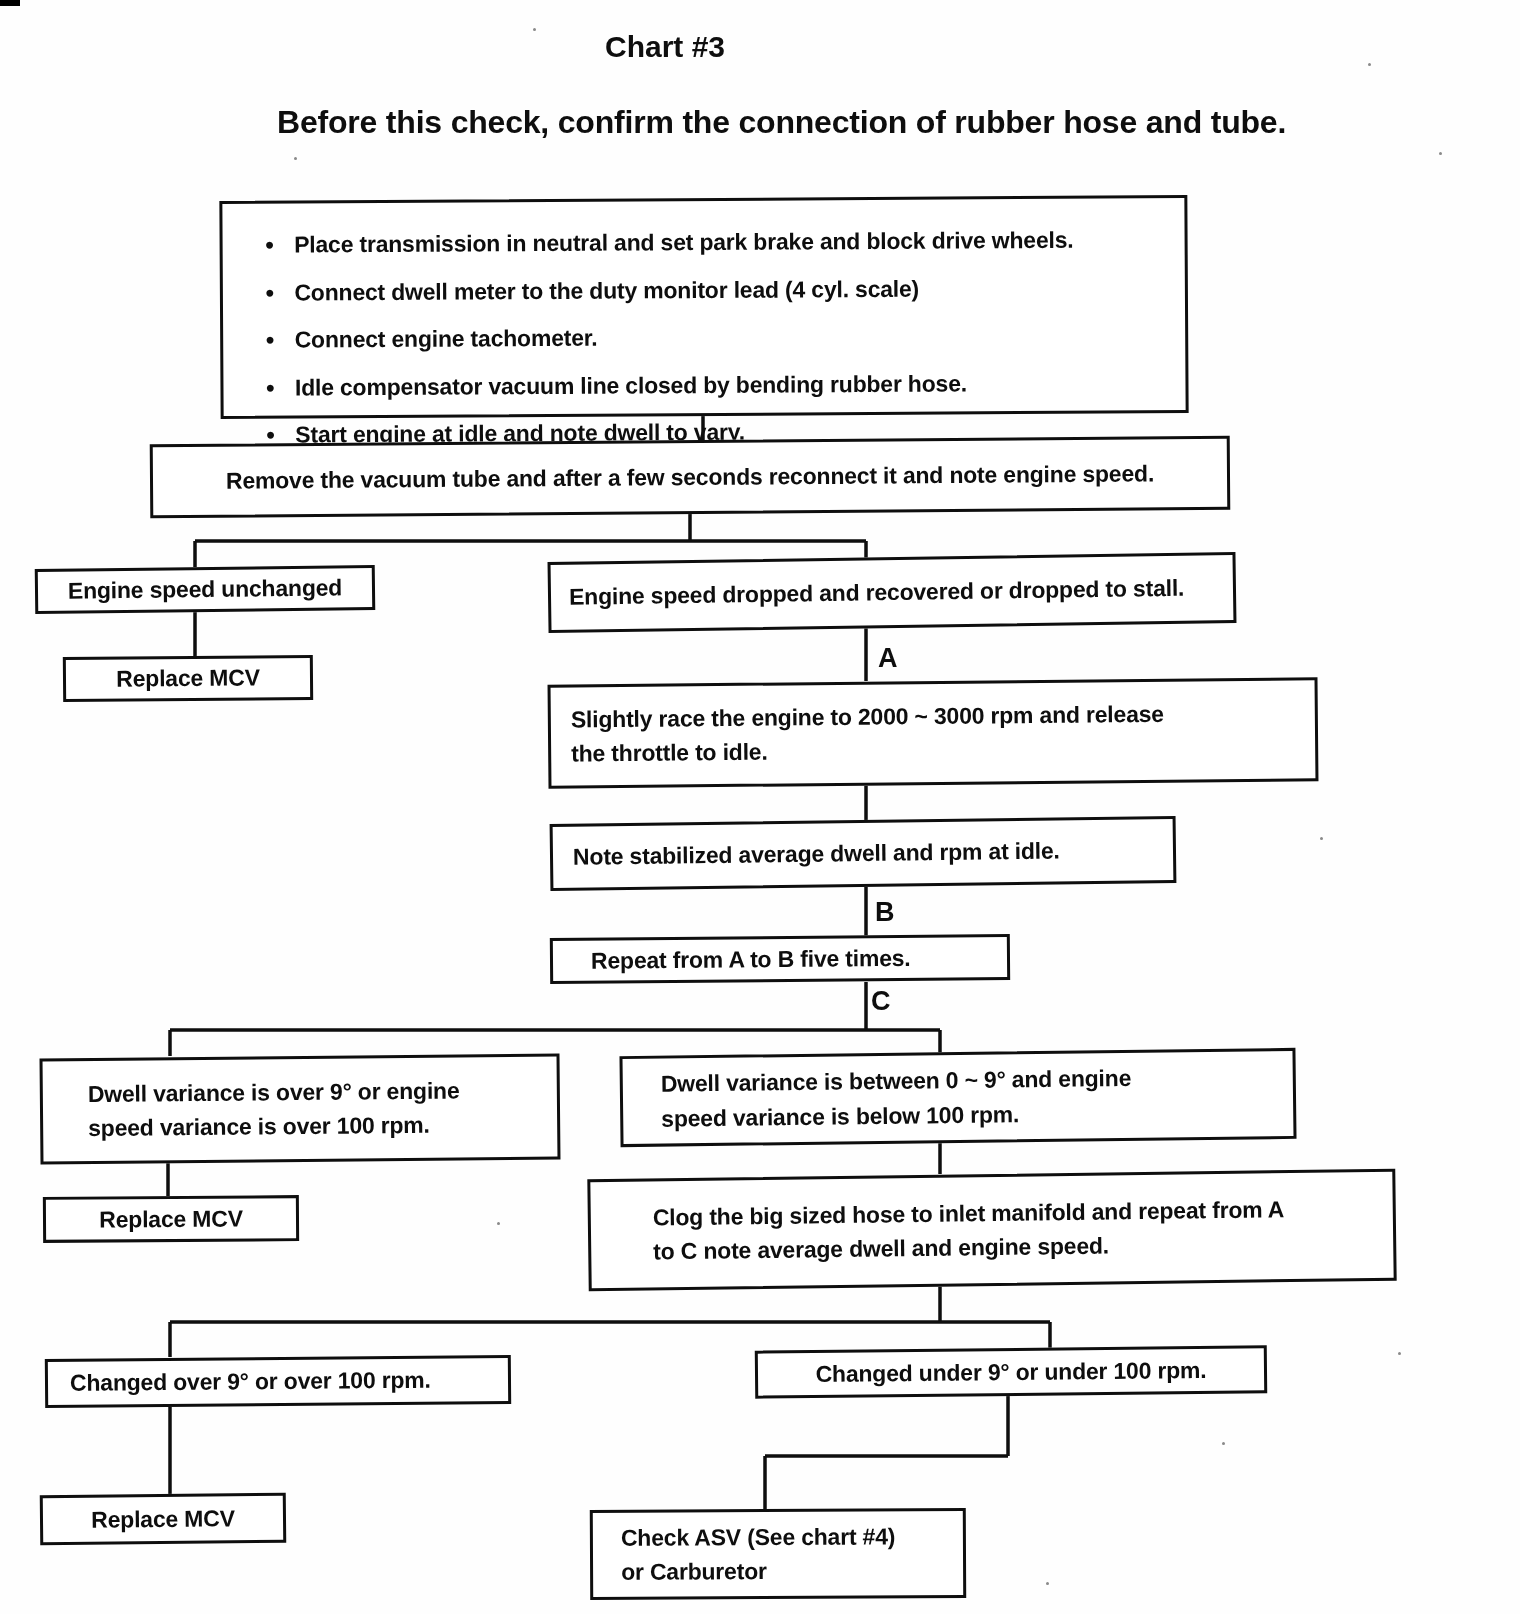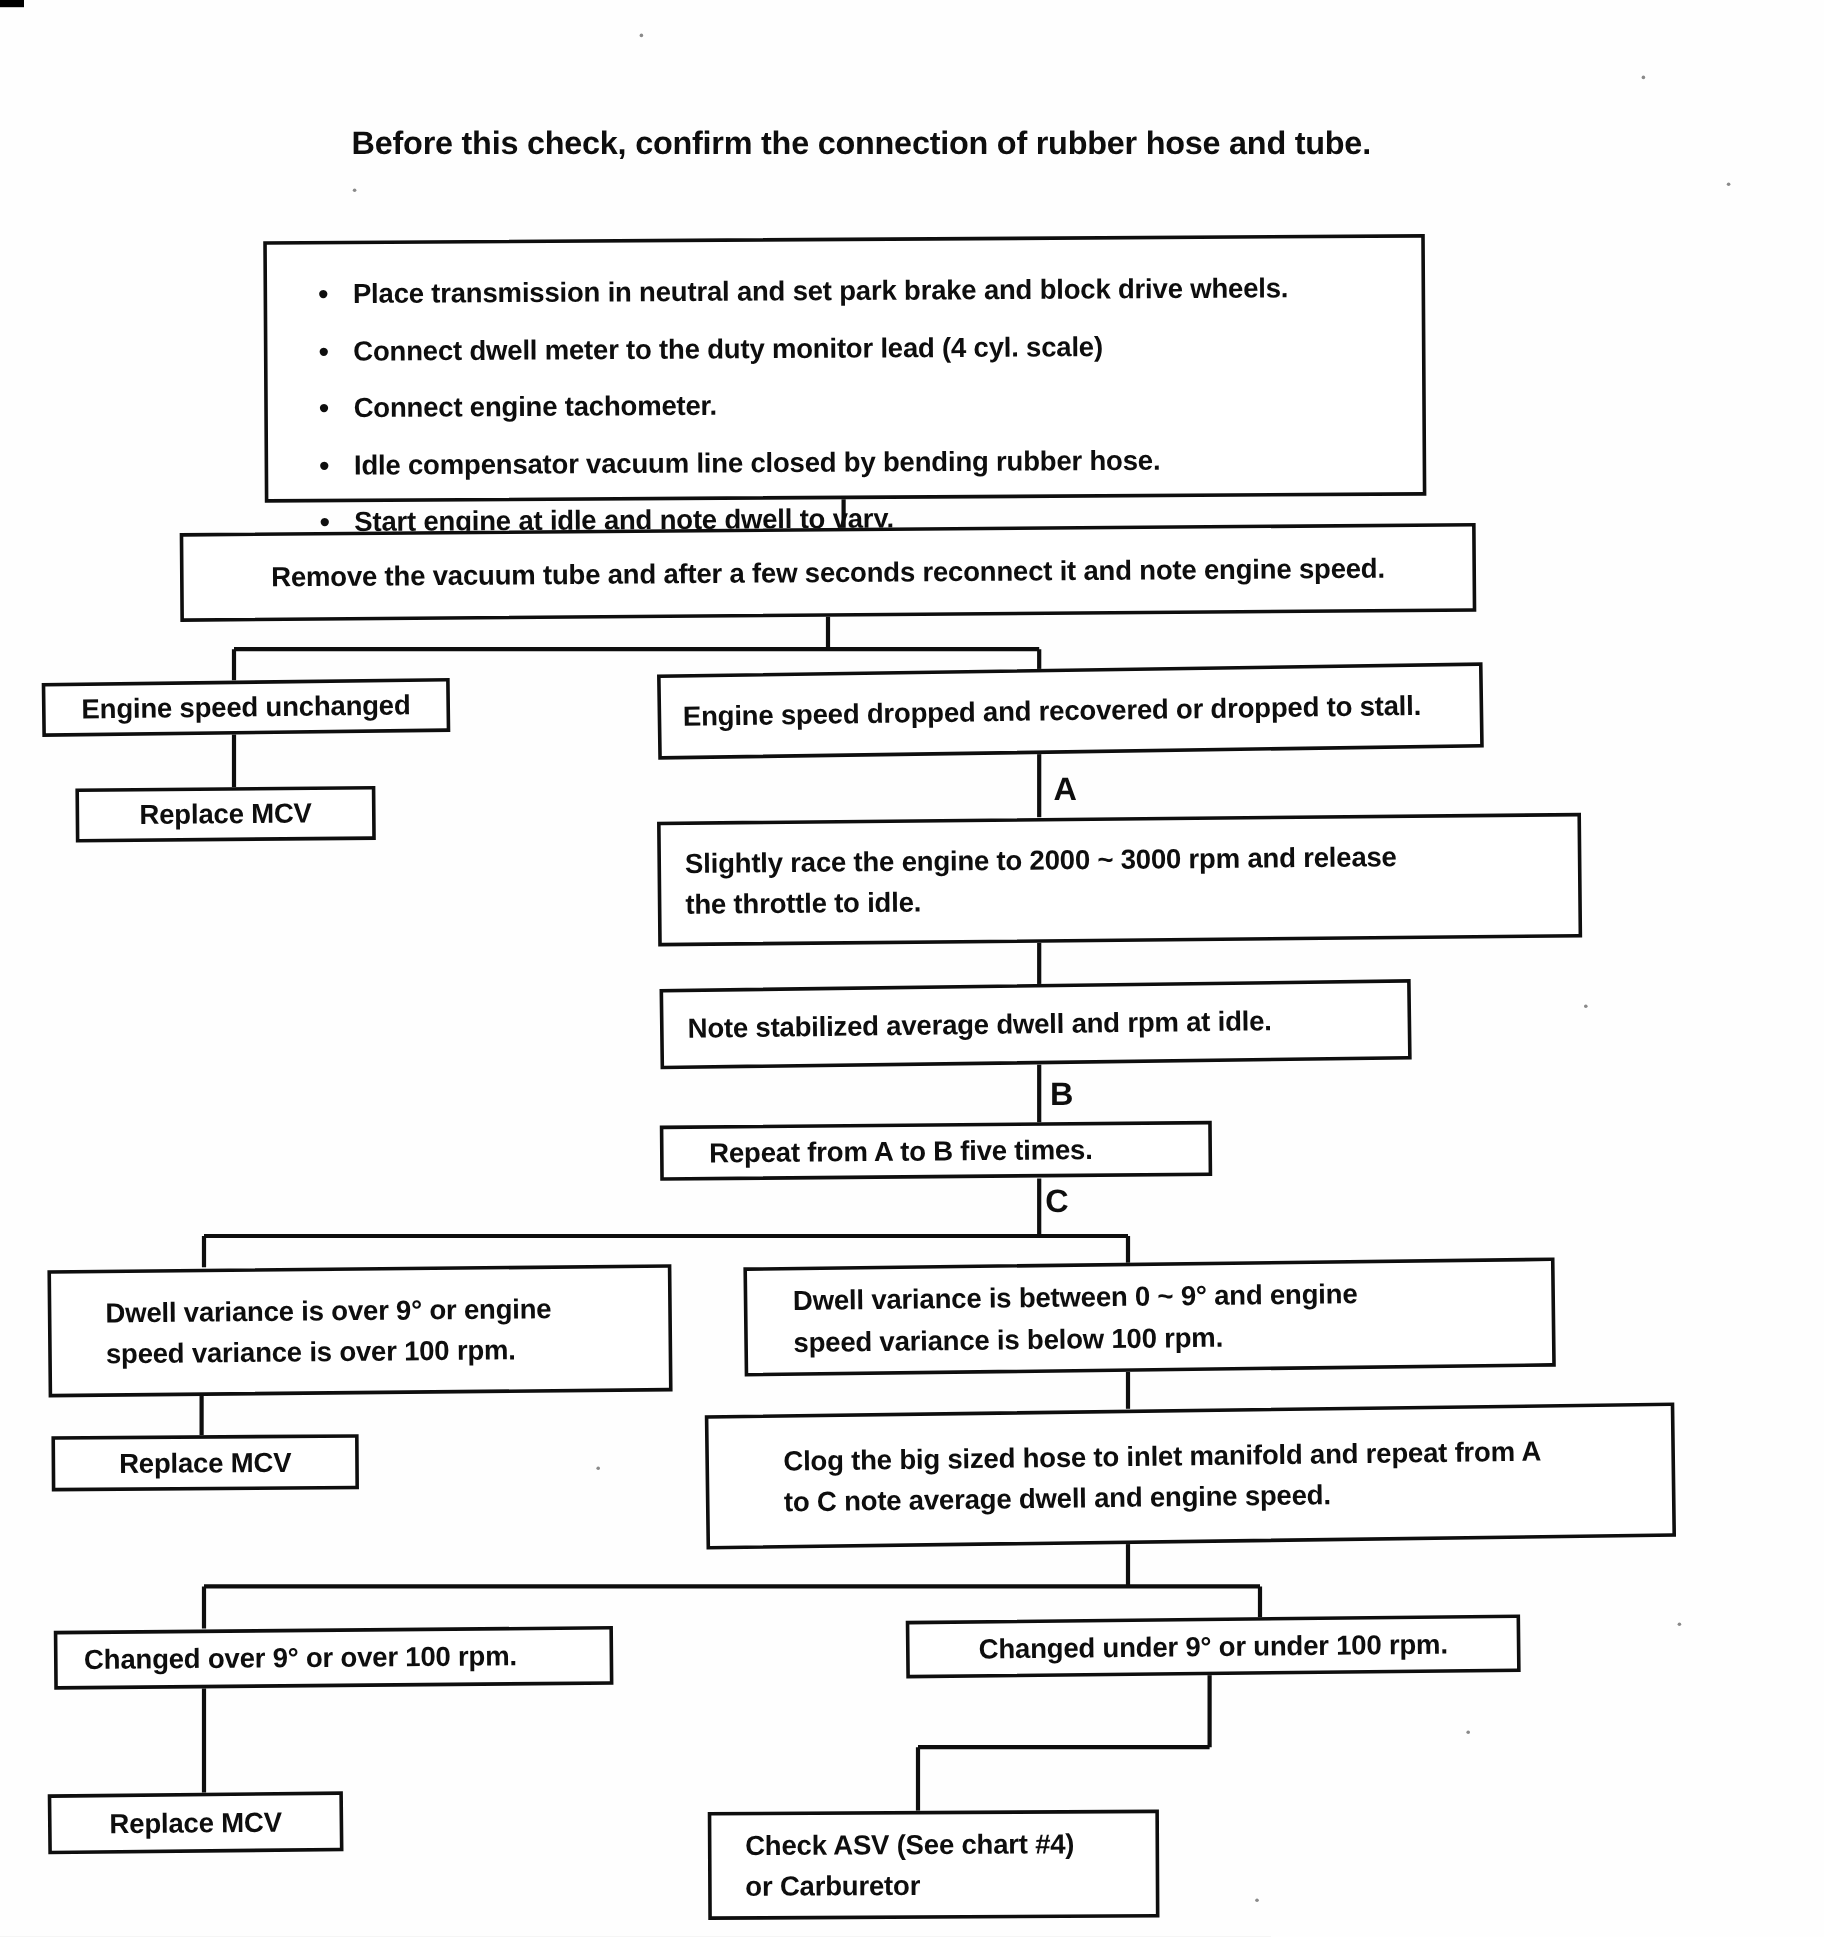--- a/index.html
+++ b/index.html
@@ -13,21 +13,21 @@
     border:3px solid #0e0e0e;font-weight:bold;font-size:23px;
     display:flex;flex-direction:column;justify-content:center;
     line-height:1.5;
   }
   .center{align-items:center;text-align:center;}
   .title{
     position:absolute;left:0;top:30px;width:1330px;text-align:center;
     font-size:30px;font-weight:bold;letter-spacing:0;
   }
   .subtitle{
-    position:absolute;left:277px;top:104px;font-size:27px;font-weight:bold;margin-left:16px;
+    position:absolute;left:277px;top:104px;font-size:32px;font-weight:bold;
   }
   .bullets{justify-content:flex-start;padding:24px 20px 10px 42px;gap:13px;}
   .bullet-row{display:flex;align-items:baseline;}
   .bullet-mark{font-size:16px;margin-right:20px;position:relative;top:-3px;flex:0 0 auto;}
   .connectors{position:absolute;left:0;top:0;width:1520px;height:1614px;}
   .abc{
     position:absolute;font-size:27px;font-weight:bold;letter-spacing:0;
   }
   .speck{position:absolute;width:3px;height:3px;border-radius:50%;background:#2a2a2a;opacity:.55;}
   .corner-mark{position:absolute;left:0;top:0;width:20px;height:6px;background:#000;}
@@ -47,20 +47,21 @@
     <path d="M866 785 L866 820"></path>
     <path d="M866 887 L866 936"></path>
     <path d="M866 982 L866 1030 M170 1030 L940 1030 M170 1030 L170 1056 M940 1030 L940 1054"></path>
     <path d="M168 1162 L168 1196"></path>
     <path d="M940 1143 L940 1174"></path>
     <path d="M940 1286 L940 1322 M170 1322 L1050 1322 M170 1322 L170 1357 M1050 1322 L1050 1350"></path>
     <path d="M170 1404 L170 1494"></path>
     <path d="M1008 1394 L1008 1456 M765 1456 L1008 1456 M765 1456 L765 1509"></path>
   </svg>
 
+  <div class="title">Chart #3</div>
   <div class="subtitle">Before this check, confirm the connection of rubber hose and tube.</div>
 
   <div class="node bullets" style="left:220px;top:198px;width:968px;height:218px;transform:rotate(-0.35deg);">
     <div class="bullet-row">
       <span class="bullet-mark">●</span>
       <span>Place transmission in neutral and set park brake and block drive wheels.</span>
     </div>
     <div class="bullet-row">
       <span class="bullet-mark">●</span>
       <span>Connect dwell meter to the duty monitor lead (4 cyl. scale)</span>

